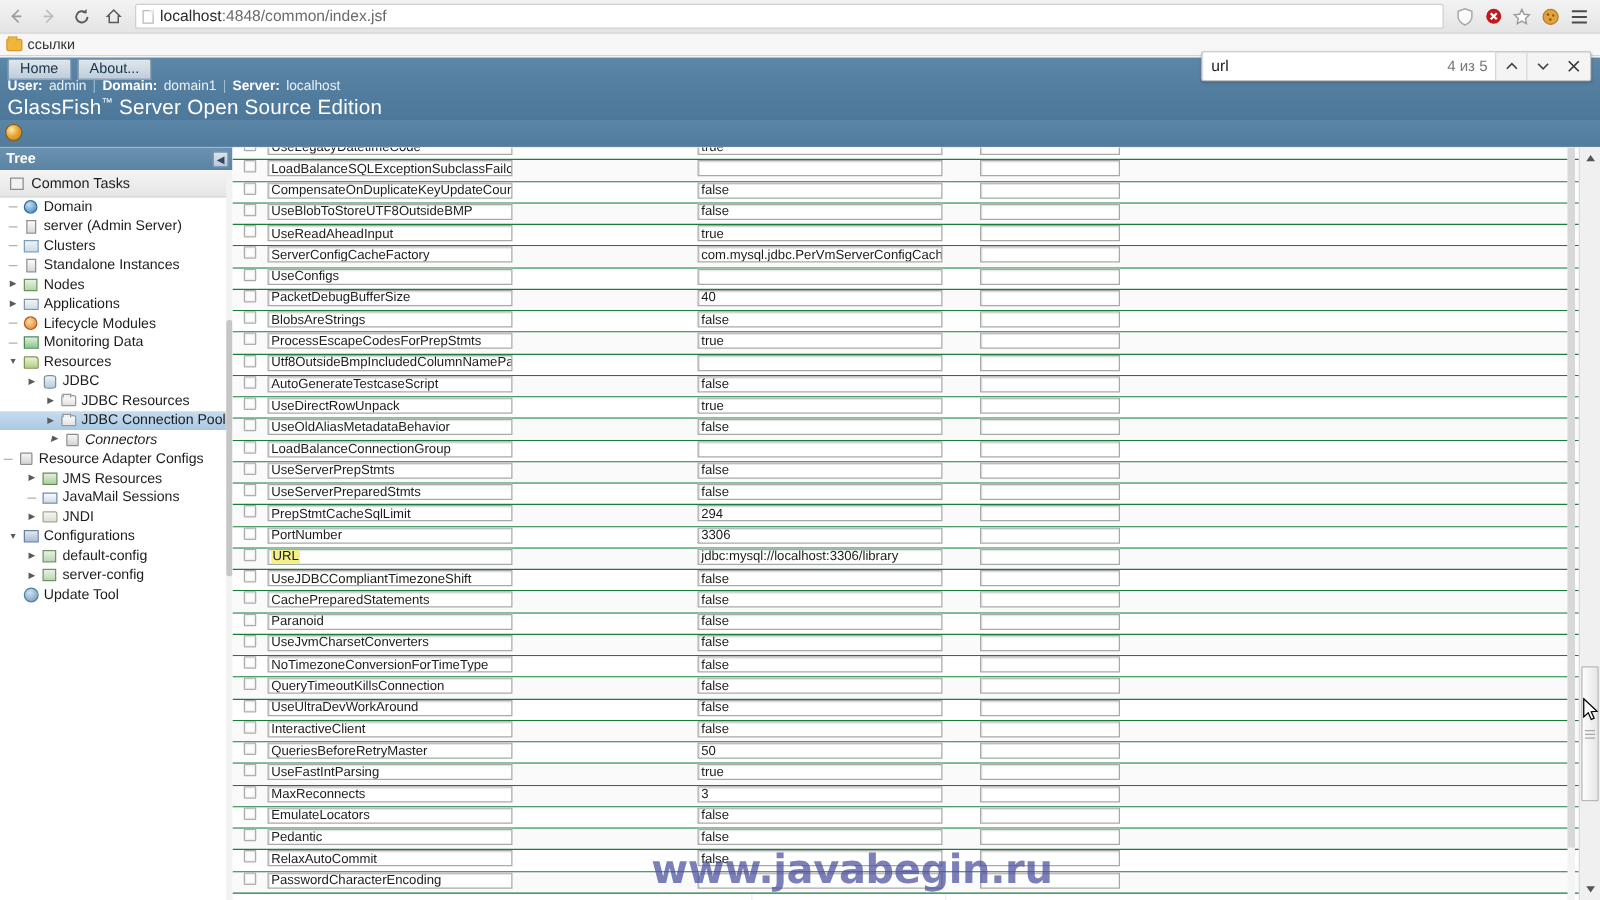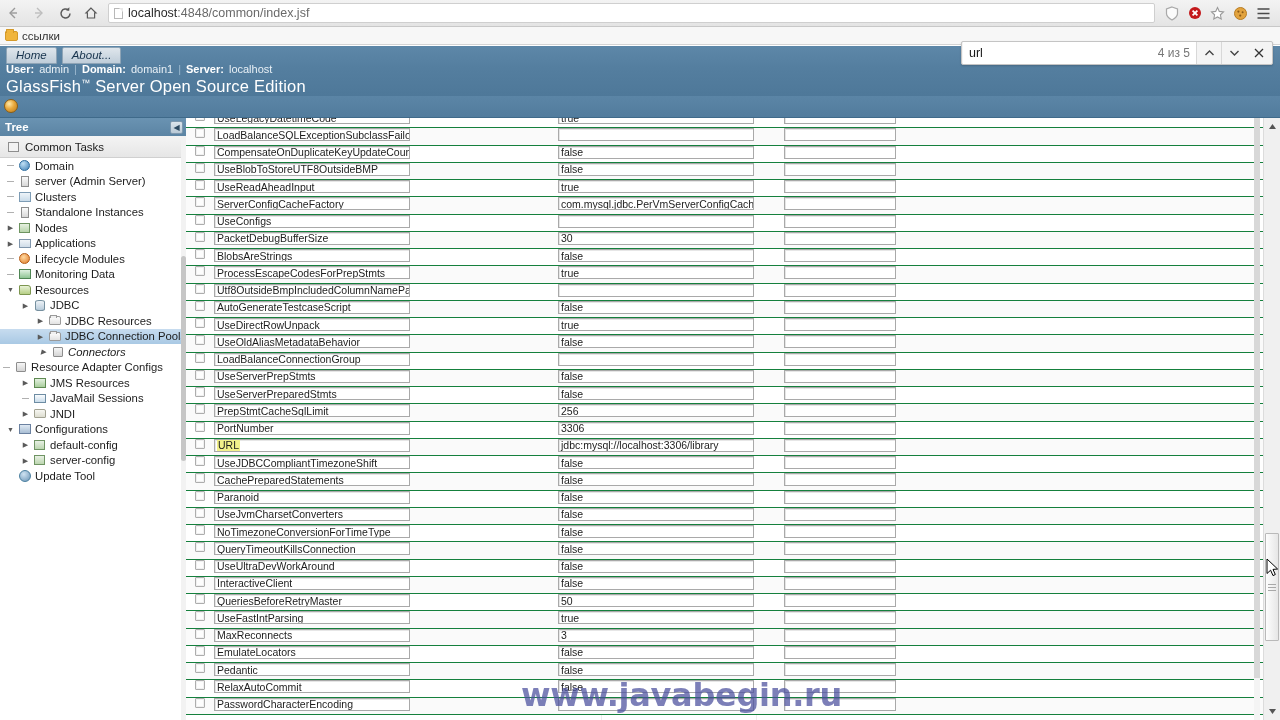--- a/index.html
+++ b/index.html
@@ -87,21 +87,21 @@
   .gf-header {
     position: absolute; top: 46px; left: 0; width: 1280px; height: 50px;
     background: linear-gradient(#5d87a8 0%, #547e9f 45%, #4e7899 100%);
   }
   .gf-tabs { position: absolute; top: 1px; left: 6px; display: flex; gap: 5px; }
   .gf-tab {
     background: linear-gradient(#dfe6ec, #bfcdd9);
     border: 1px solid #8ea4b6;
     border-radius: 2px 2px 0 0;
     padding: 1px 9px 2px;
-    font-size: 11.5px; color: #17334d; font-style: italic;
+    font-size: 11.5px; color: #17334d;
   }
   .gf-userbar {
     position: absolute; top: 17px; left: 6px;
     font-size: 11px; color: #e8f0f6;
     display: flex; align-items: center; gap: 5px;
   }
   .gf-userbar b { color: #ffffff; font-weight: bold; }
   .gf-sep { color: #9dbad0; }
   .gf-title {
     position: absolute; top: 31px; left: 6px;
@@ -725,21 +725,21 @@
             <span class="cbox"></span>
           </div>
           <div class="name-cell">
             <div class="fld">
               <span>PacketDebugBufferSize</span>
             </div>
           </div>
           <div class="gap-cell"></div>
           <div class="val-cell">
             <div class="fld">
-              <span>30</span>
+              <span>40</span>
             </div>
           </div>
           <div class="desc-cell">
             <div class="fld">
               <span></span>
             </div>
           </div>
         </div>
         <div class="trow">
           <div class="cb-cell">
@@ -935,21 +935,21 @@
             <span class="cbox"></span>
           </div>
           <div class="name-cell">
             <div class="fld">
               <span>PrepStmtCacheSqlLimit</span>
             </div>
           </div>
           <div class="gap-cell"></div>
           <div class="val-cell">
             <div class="fld">
-              <span>256</span>
+              <span>294</span>
             </div>
           </div>
           <div class="desc-cell">
             <div class="fld">
               <span></span>
             </div>
           </div>
         </div>
         <div class="trow">
           <div class="cb-cell">

